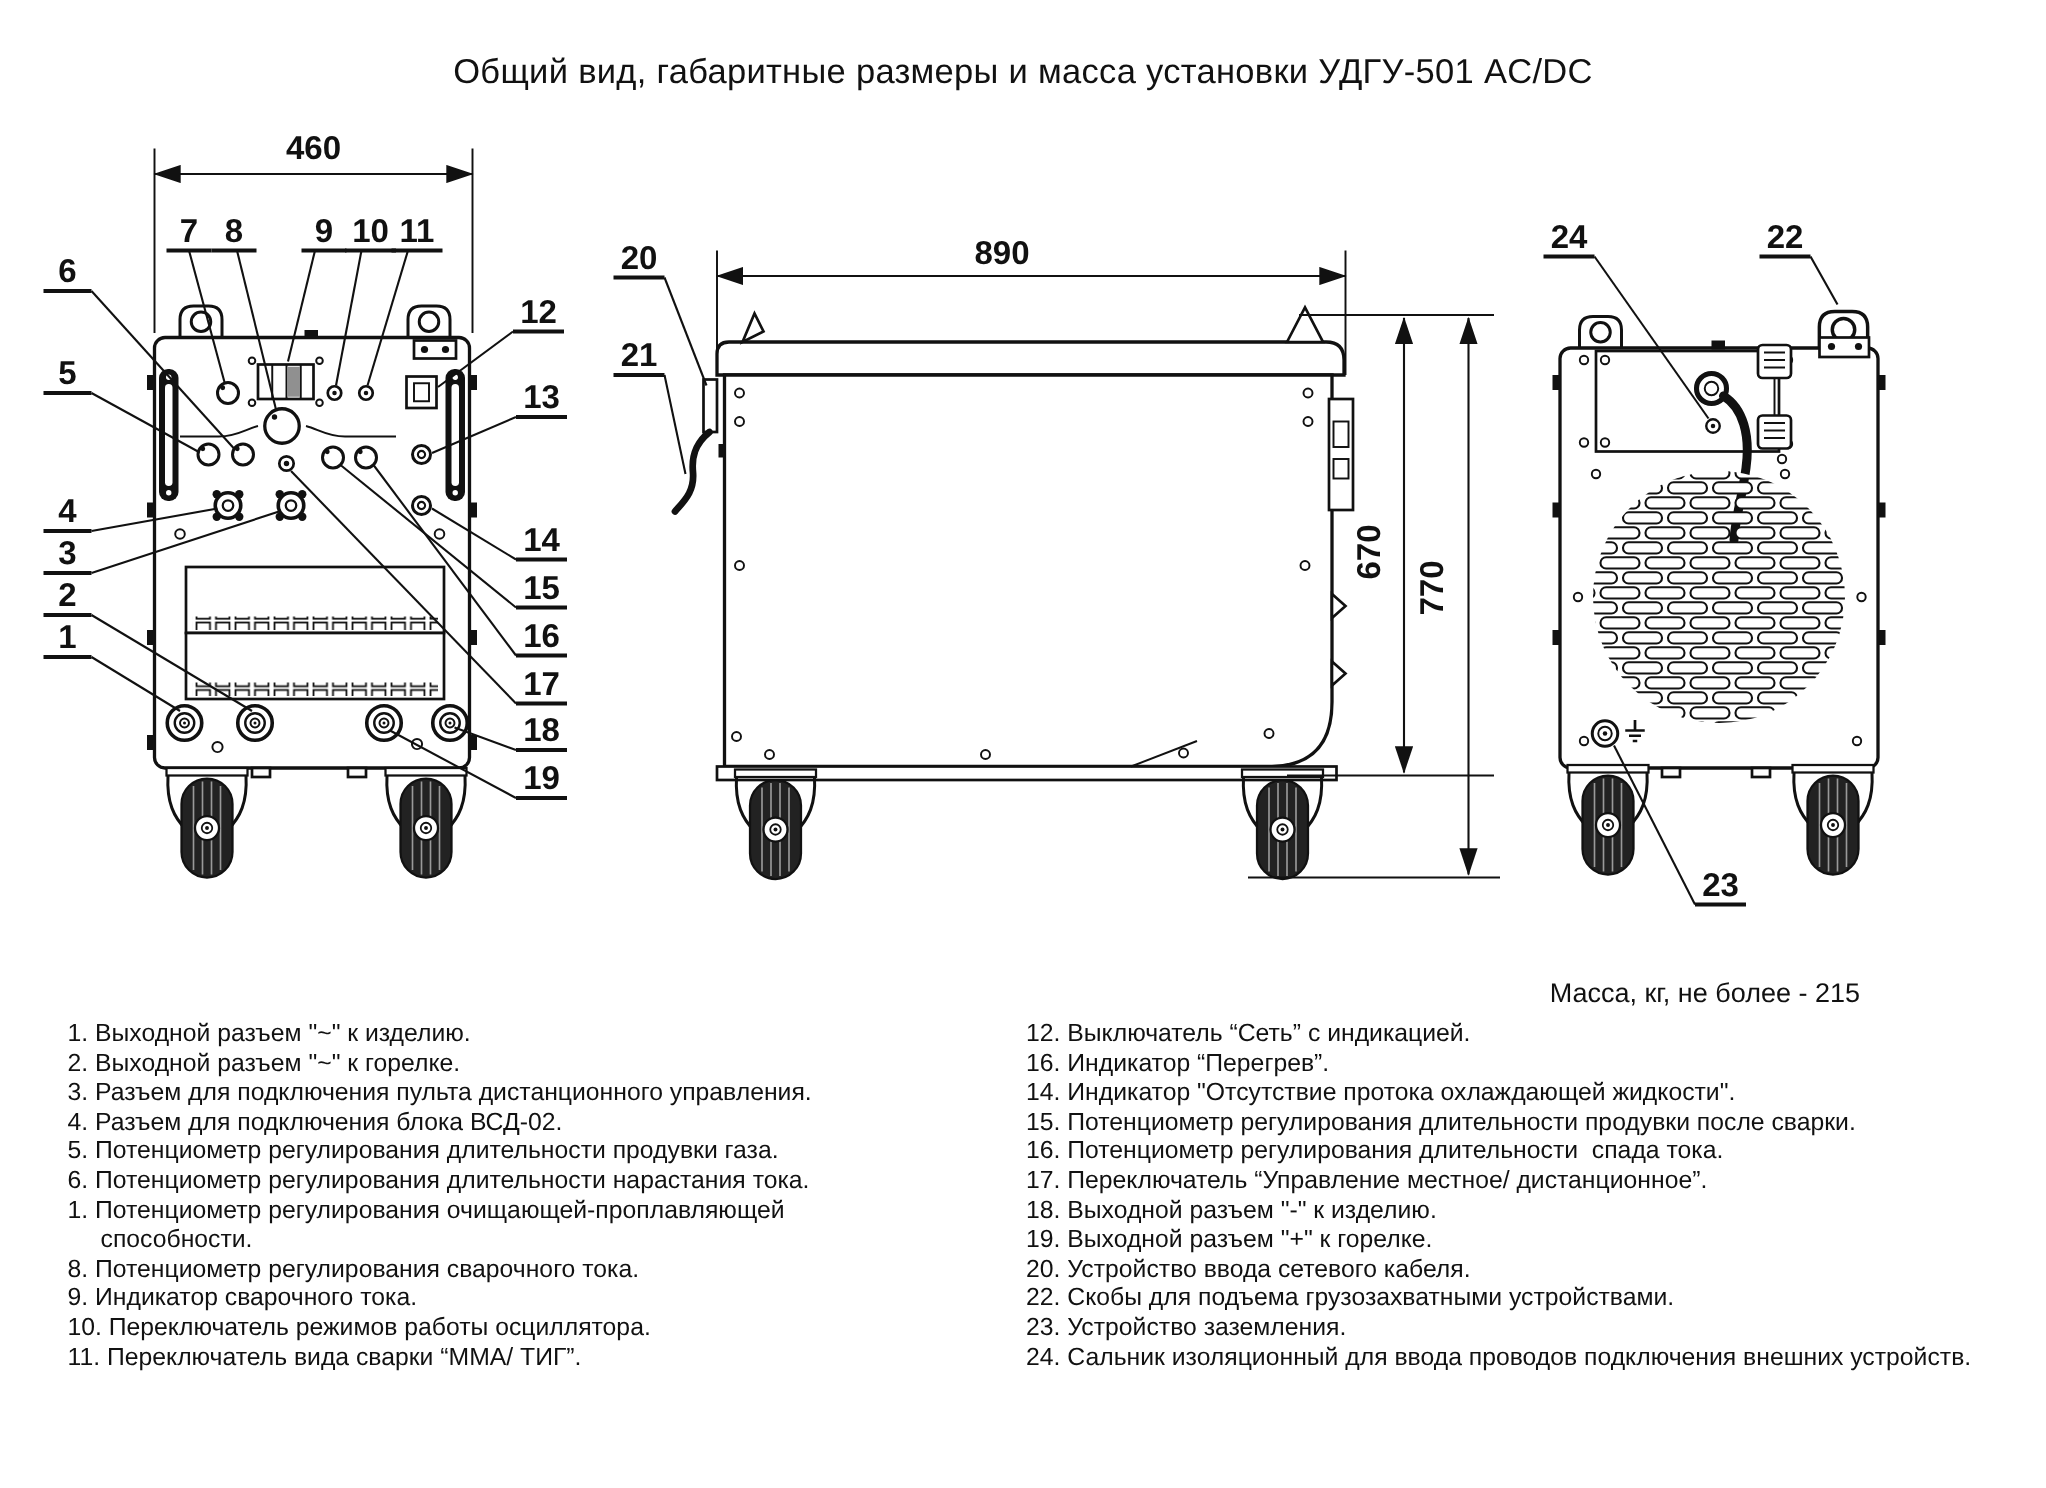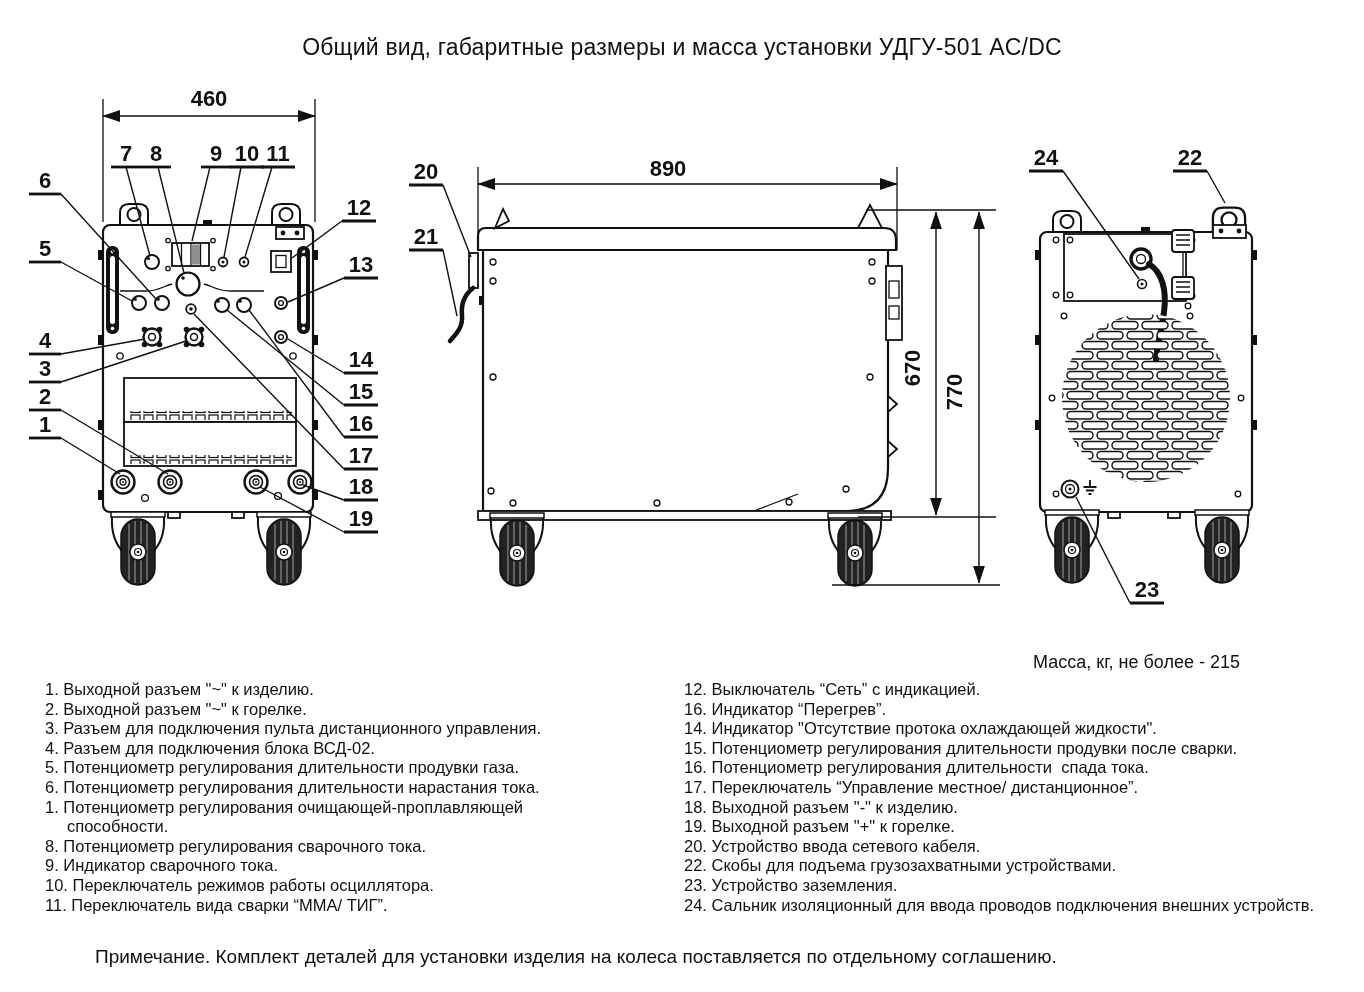--- a/index.html
+++ b/index.html
@@ -453,15 +453,14 @@
       <div class="legend-item">17. Переключатель “Управление местное/ дистанционное”.</div>
       <div class="legend-item">18. Выходной разъем "-" к изделию.</div>
       <div class="legend-item">19. Выходной разъем "+" к горелке.</div>
       <div class="legend-item">20. Устройство ввода сетевого кабеля.</div>
       <div class="legend-item">22. Скобы для подъема грузозахватными устройствами.</div>
       <div class="legend-item">23. Устройство заземления.</div>
       <div class="legend-item">24. Сальник изоляционный для ввода проводов подключения внешних устройств.</div>
     </div>
   </div>
 
-  <div class="footnote">Примечание. Комплект деталей для установки изделия на колеса поставляется по отдельному соглашению.</div>
 
 </div>
 
 </body></html>

